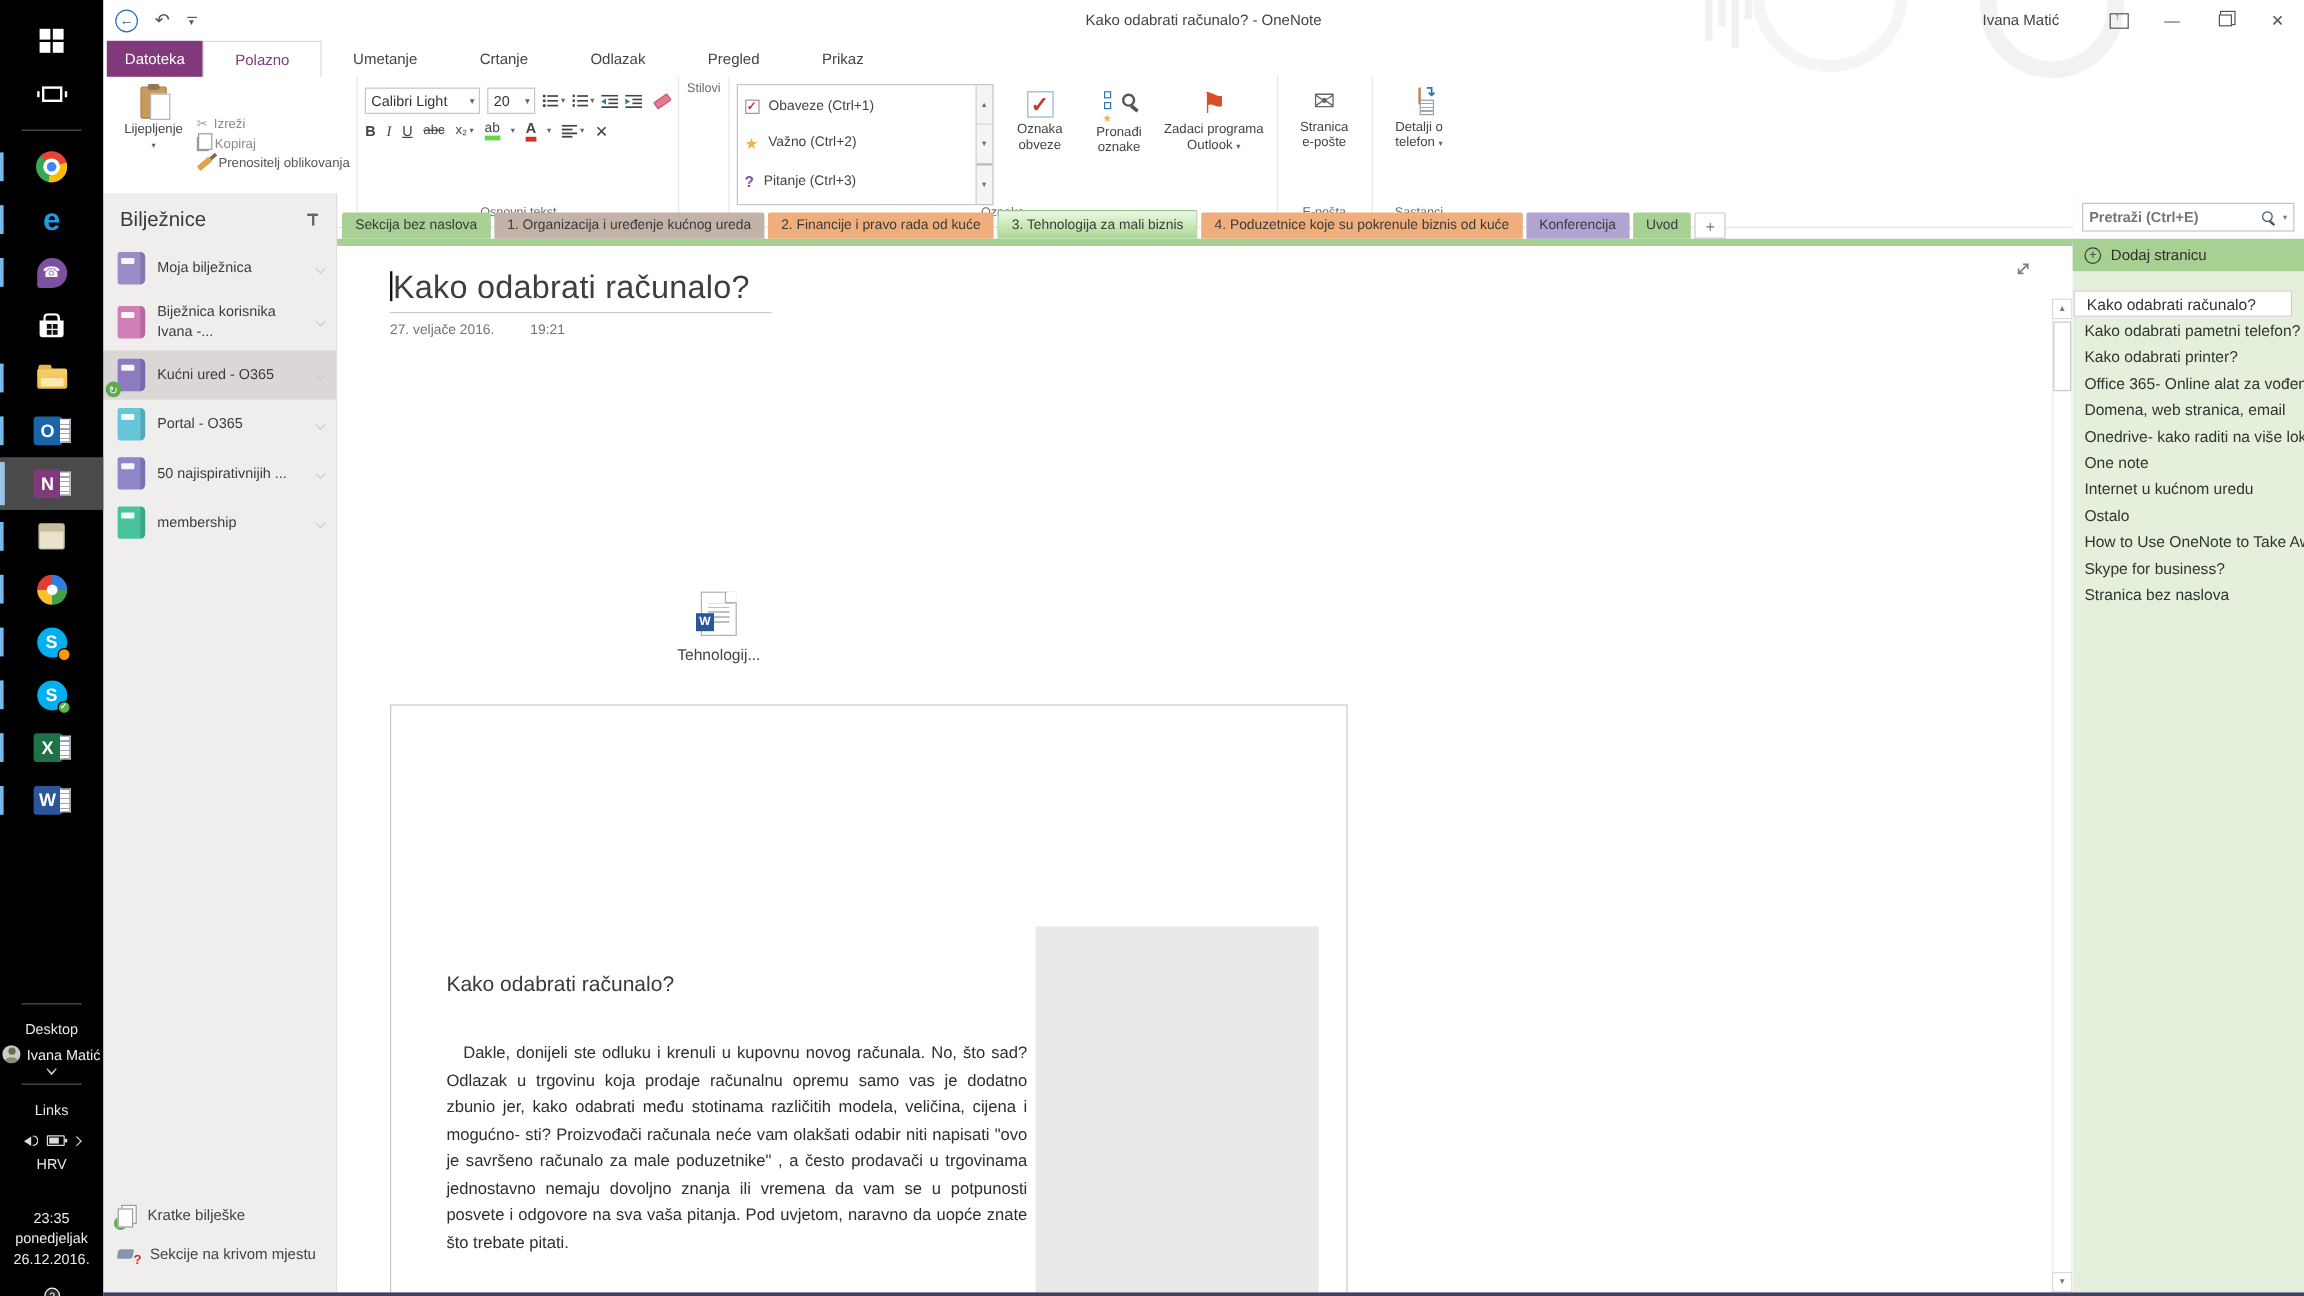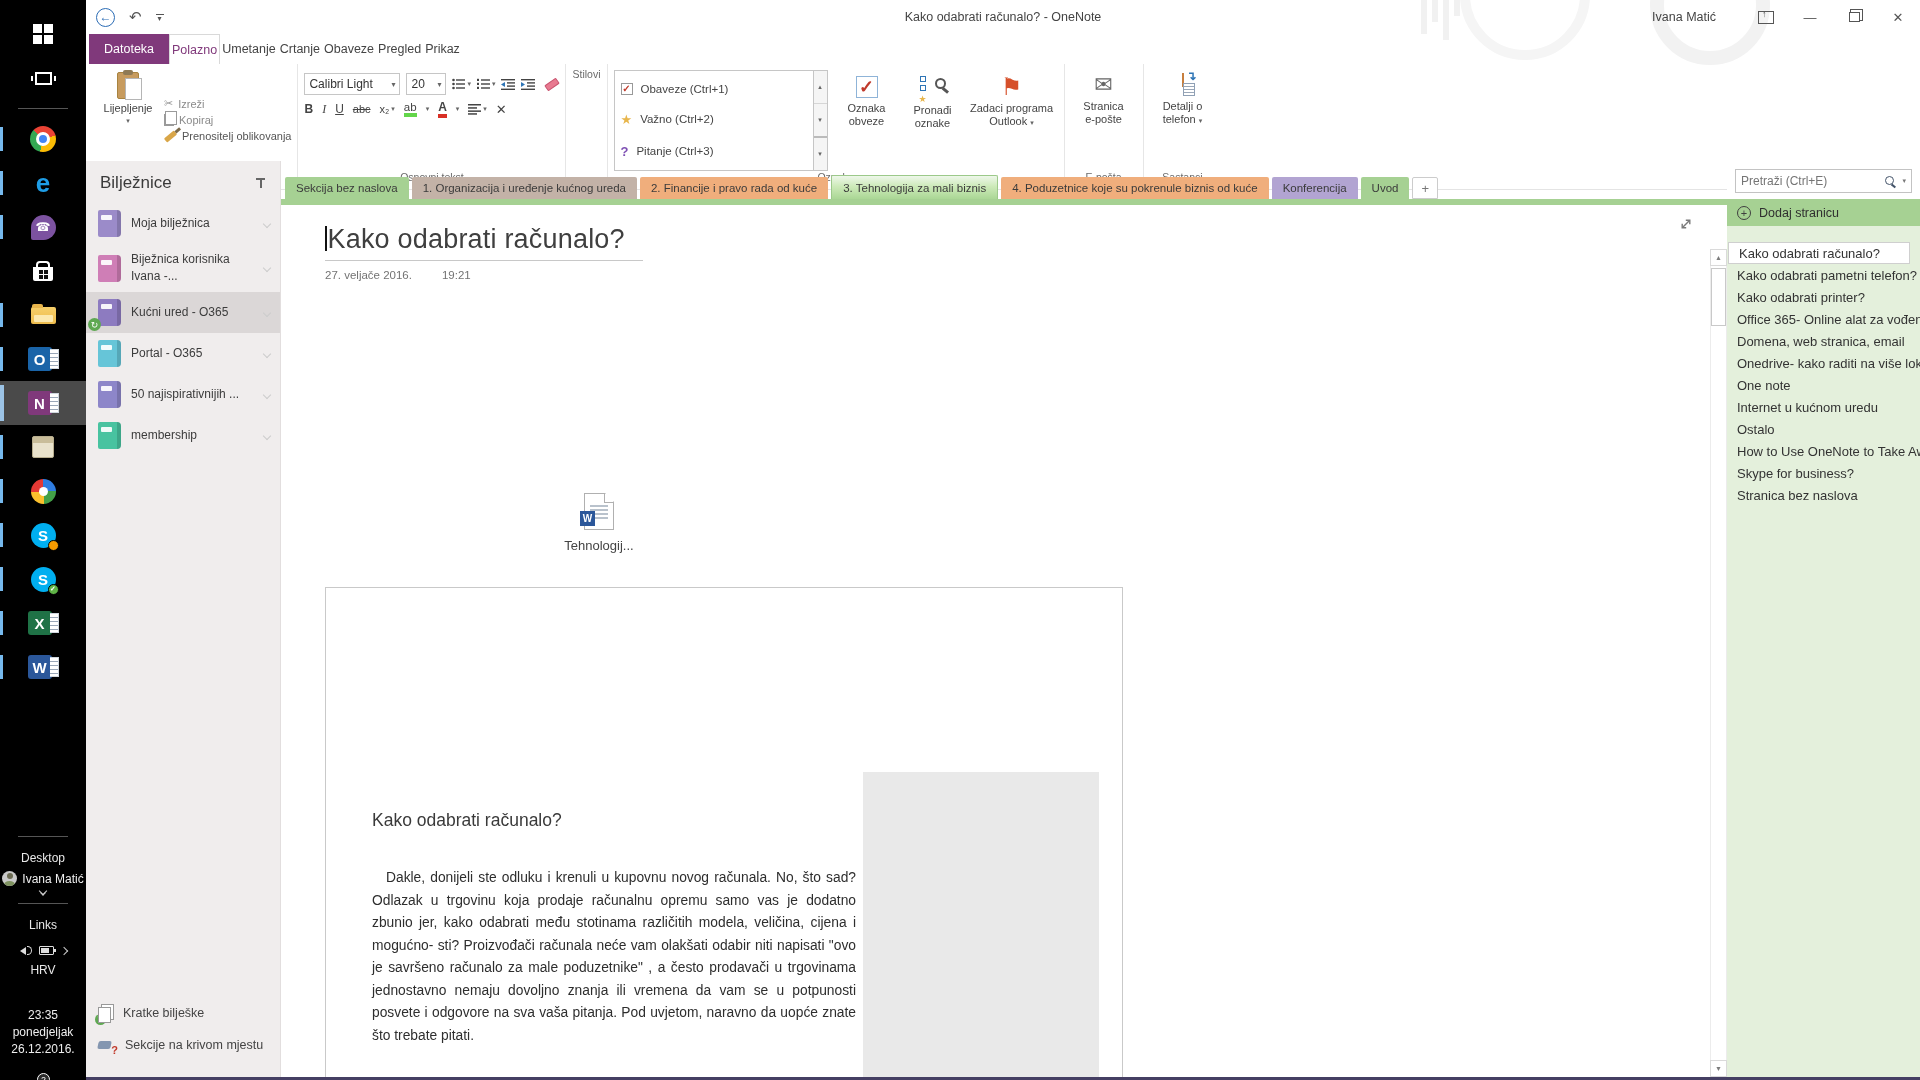--- a/index.html
+++ b/index.html
@@ -83,21 +83,21 @@
   .tb-user { font-size:12.5px; color:#444; margin-right:28px; }
   .ctl { width:44px; height:30px; display:flex; align-items:center; justify-content:center; color:#555; font-size:13px; }
   .ribdisp { width:16px; height:13px; border:1.5px solid #555; position:relative; }
   .ribdisp::after { content:"↑"; position:absolute; left:3px; top:-3px; font-size:9px; color:#555; }
   .restore { width:11px; height:10px; border:1.5px solid #555; position:relative; background:#fff; }
   .restore::before { content:""; position:absolute; right:-4px; top:-4px; width:11px; height:10px; border:1.5px solid #555; z-index:-1; }
 
   
   .ribbon-tabs { height:30px; display:flex; align-items:stretch; font-size:12.5px; }
   .ftab { background:#80397b; color:#fff; padding:0 15px; display:flex; align-items:center; margin-left:3px; }
-  .rtab { padding:0 2px; display:flex; align-items:center; color:#444; }
+  .rtab { padding:0 26px; display:flex; align-items:center; color:#444; }
   .rtab.sel { color:#80397b; border:1px solid #d9d9d9; border-bottom:none; background:#fff; }
 
   
   .ribbon { position:relative; height:126px; border-bottom:1px solid #e4e4e4; display:flex; align-items:stretch; padding-left:4px; }
   .rgroup { display:flex; flex-direction:column; padding:4px 6px 0; position:relative; }
   .rgroup + .rgroup { border-left:1px solid #e6e6e6; }
   .rg-body { flex:1; display:flex; }
   .rg-label { height:18px; text-align:center; font-size:10.5px; color:#6a6a6a; }
   .collapse-rib { position:absolute; right:10px; bottom:8px; }
   .chvu { display:inline-block; width:7px; height:7px; border-left:1.5px solid #777; border-top:1.5px solid #777; transform:rotate(45deg); }
@@ -219,21 +219,21 @@
   
   .vsb { position:absolute; top:44px; right:0; bottom:0; width:17px; display:flex; flex-direction:column; background:#fff; }
   .vsb .btn { height:17px; border:1px solid #dadada; display:flex; align-items:center; justify-content:center; font-size:7px; color:#7c7c7c; background:#fff; }
   .vsb .track { flex:1; border-left:1px solid #ececec; border-right:1px solid #ececec; position:relative; }
   .vsb .thumb { position:absolute; top:2px; left:0; right:0; height:58px; border:1px solid #c9c9c9; background:#fff; }
 
   
   .pages-pane { width:193px; background:#e4f0dc; display:flex; flex-direction:column; }
   .searchwrap { padding:8px 8px 6px; background:#fff; }
   .searchbox { height:24px; background:#fff; border:1px solid #c3c3c3; display:flex; align-items:center; padding:0 5px; }
-  .searchbox input { border:none; outline:none; flex:1; font-size:12px; color:#666; font-family:"Liberation Sans",sans-serif; min-width:0; background:transparent; }
+  .searchbox input { border:none; outline:none; flex:1; font-size:12px; color:#666; font-family:"Liberation Sans",sans-serif; min-width:0; background:transparent;font-weight:bold; }
   .magsm { position:relative; width:11px; height:11px; margin-right:6px; }
   .magsm::before { content:""; position:absolute; left:0; top:0; width:7px; height:7px; border:1.6px solid #44546a; border-radius:50%; }
   .magsm::after { content:""; position:absolute; right:0; bottom:0; width:5px; height:1.8px; background:#44546a; transform:rotate(40deg); }
   .addbar { height:27px; background:#a6d193; display:flex; align-items:center; gap:8px; padding:0 10px; font-size:12.5px; color:#2f2f2f; }
   .pluscirc { width:14px; height:14px; border:1.4px solid #3f3f3f; border-radius:50%; display:flex; align-items:center; justify-content:center; font-size:11px; color:#3f3f3f; line-height:0; }
   .pglist { padding-top:16px; }
   .pgitem { height:22px; display:flex; align-items:center; padding-left:10px; font-size:13px; color:#333; white-space:nowrap; overflow:hidden; }
   .pgitem.sel { background:#fff; border:1px solid #cfcfcf; margin-right:10px; margin-left:1px; }
 </style>
 </head>
@@ -379,21 +379,21 @@
         </span>
       <span class="ctl">✕</span>
     </div>
   </div>
 
   <nav class="ribbon-tabs">
     <span class="ftab">Datoteka</span>
     <span class="rtab sel">Polazno</span>
     <span class="rtab">Umetanje</span>
     <span class="rtab">Crtanje</span>
-    <span class="rtab">Obaveze</span>
+    <span class="rtab">Odlazak</span>
     <span class="rtab">Pregled</span>
     <span class="rtab">Prikaz</span>
   </nav>
 
   <div class="ribbon">
 
     <section class="rgroup">
       <div class="rg-body">
         <div class="paste-btn">
           <span class="clipicon"></span>

